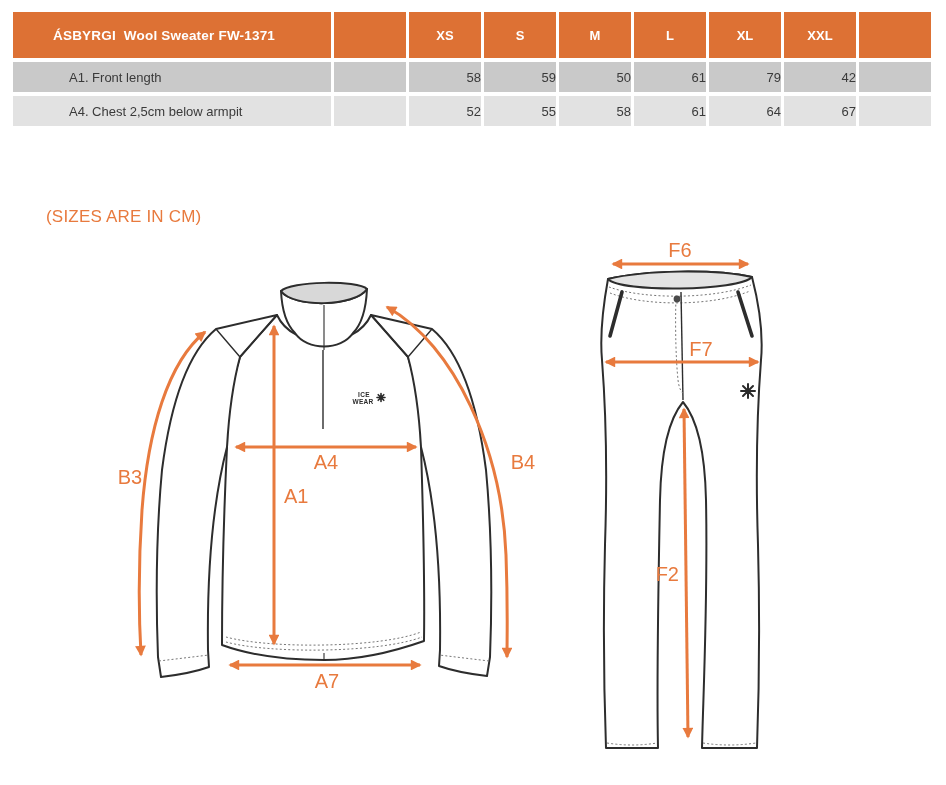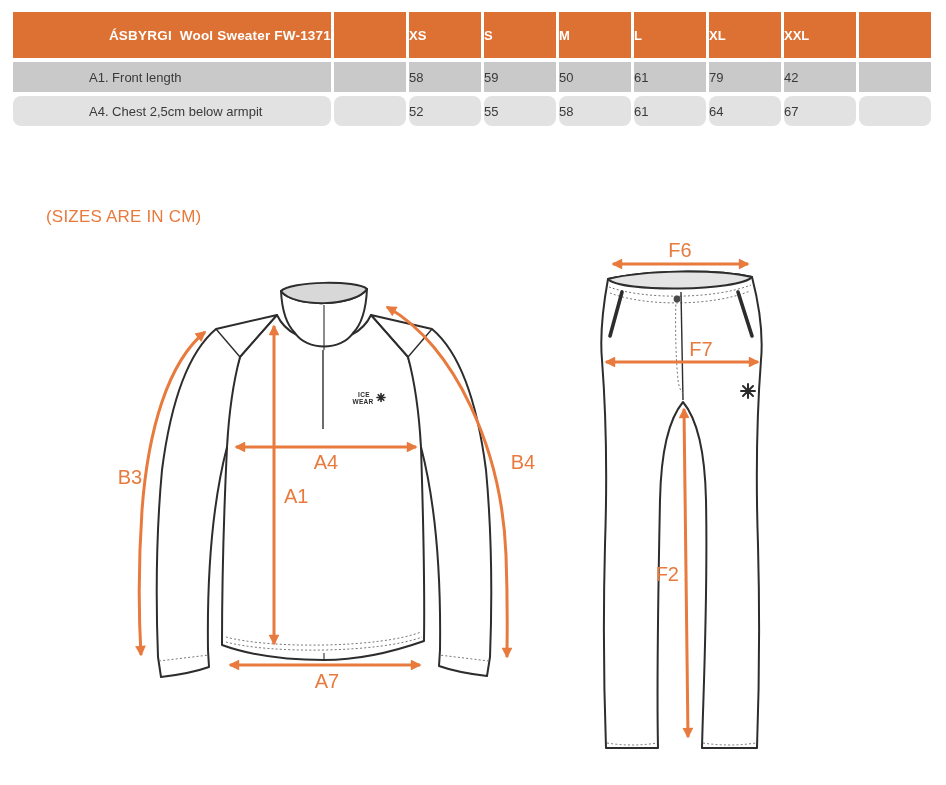--- a/index.html
+++ b/index.html
@@ -13,31 +13,31 @@
   html,body{margin:0;padding:0;background:#fff;}
   body{font-family:"Liberation Sans",sans-serif;}
   .page{position:relative;width:946px;height:785px;background:#fff;overflow:hidden;}
 
   table.size-chart{
     position:absolute;top:8px;left:10px;width:923px;
     border-collapse:separate;border-spacing:3px 4px;table-layout:fixed;
   }
   .size-chart th{
     background:var(--header-orange);color:#fff;font-weight:bold;
-    font-size:13px;height:46px;padding:0;text-align:left;
+    font-size:13px;height:46px;padding:0;text-align:center;
   }
   .size-chart th.title-cell{
-    text-align:right;padding-left:40px;font-size:13.5px;white-space:pre;letter-spacing:.2px;
+    text-align:left;padding-left:40px;font-size:13.5px;white-space:pre;letter-spacing:.2px;
   }
   .size-chart td{
-    font-size:13px;color:#3A3A3A;height:30px;padding:0;text-align:left;
-  }
-  .size-chart td.label-cell{text-align:left;padding-left:76px;}
+    font-size:13px;color:#3A3A3A;height:30px;padding:0;text-align:right;
+  }
+  .size-chart td.label-cell{text-align:left;padding-left:56px;}
   .size-chart tr.dark td{background:var(--row-dark);}
-  .size-chart tr.light td{background:var(--row-light);border-radius:8px;}
+  .size-chart tr.light td{background:var(--row-light);}
 
   .note{
     position:absolute;left:46px;top:207px;
     color:var(--arrow-orange);font-size:17px;letter-spacing:.2px;
   }
 
   svg.diagram{position:absolute;left:0;top:228px;width:946px;height:557px;}
   .outline{fill:#fff;stroke:var(--ink);stroke-width:2;stroke-linejoin:round;}
   .grey-fill{fill:#D8D8D8;stroke:var(--ink);stroke-width:2;stroke-linejoin:round;}
   .waist-fill{fill:#E4E4E4;stroke:var(--ink);stroke-width:2;stroke-linejoin:round;}

